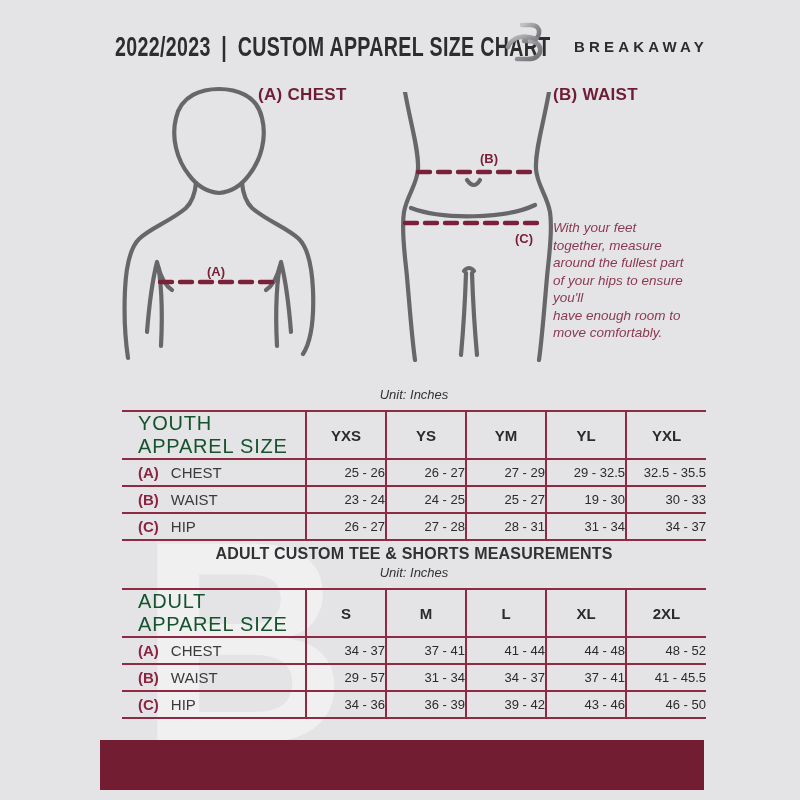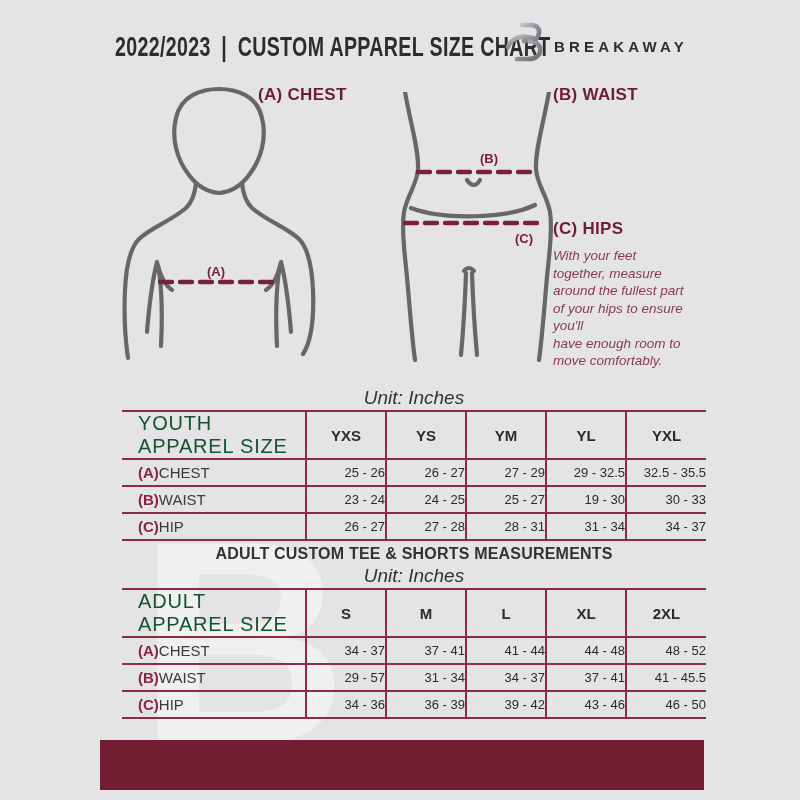--- a/index.html
+++ b/index.html
@@ -9,57 +9,57 @@
 
   
   .watermark { position:absolute; left:138px; top:497px; font-size:290px; font-weight:700;
                line-height:1; color:rgba(255,255,255,0.45); z-index:0; }
 
   
   .header-title { position:absolute; left:115px; top:31px; display:flex; gap:15px;
                   font-size:28px; font-weight:700; color:#2e2c2d; white-space:nowrap;
                   transform:scaleX(0.70); transform-origin:left center; letter-spacing:0.5px; }
   .logo { position:absolute; left:505px; top:21px; width:40px; height:42px; }
-  .brand { position:absolute; left:554px; top:38px; font-size:15px; font-weight:700;
+  .brand { position:absolute; left:574px; top:38px; font-size:15px; font-weight:700;
            letter-spacing:4.2px; color:#2e2c2d; white-space:nowrap; }
 
   
   .fig { position:absolute; }
   .fig path, .fig line { fill:none; stroke-linecap:round; stroke-linejoin:round; }
   .body-line { stroke:#67676a; stroke-width:4.2px; }
   .measure-line { stroke:#7a2038; stroke-width:4.4px; stroke-dasharray:12 8; }
   .marker { font-family:"Liberation Sans", sans-serif; font-size:13px; font-weight:700; fill:#7a2038; }
 
   
   .instr { position:absolute; z-index:1; }
   .instr h3 { font-size:17px; font-weight:700; color:#6f1d34; letter-spacing:0.3px; margin-bottom:8px; }
   .instr p { font-style:italic; font-size:13.5px; line-height:1.3; color:#8a3950; white-space:pre-line; }
 
   
   .sec-title { position:absolute; left:122px; width:584px; text-align:center;
                font-size:16px; font-weight:700; color:#323234; letter-spacing:0.2px; }
   .sec-unit  { position:absolute; left:122px; width:584px; text-align:center;
-               font-style:italic; font-size:19px; color:#323234; }
+               font-style:italic; font-size:13px; color:#323234; }
 
   
   .size-table { position:absolute; left:122px; width:584px; border-collapse:collapse;
                 table-layout:fixed; border-bottom:2px solid #8d2a44; z-index:1; }
   .size-table col.col-label { width:184px; }
   .size-table tr { border-top:2px solid #8d2a44; }
   .size-table th, .size-table td { border-left:2px solid #8d2a44; }
   .size-table th:first-child, .size-table td:first-child { border-left:none; }
   .size-table thead tr { height:35px; }
   .size-table tbody tr { height:27px; }
   .size-table th.label-h { text-align:left; padding-left:16px; font-weight:400;
                            font-size:20px; color:#14532d; letter-spacing:0.8px; }
   .size-table th.size-h { font-size:15px; font-weight:700; color:#2b2b2d; }
   .size-table td { text-align:right; font-size:13px; color:#2b2b2d; }
   .size-table td.label-c { text-align:left; padding-left:16px; font-size:15px; }
   .size-table td.label-c .pfx { font-weight:700; color:#8c2340; }
-  .size-table td.label-c .lbl { color:#3b3b3d; margin-left:0; }
+  .size-table td.label-c .lbl { color:#3b3b3d; margin-left:12px; }
 
   .footer-bar { position:absolute; left:100px; top:740px; width:604px; height:50px; background:#731d32; }
 </style>
 </head>
 <body>
 
 <div class="page">
 
   <div class="watermark">B</div>
 
@@ -114,21 +114,20 @@
     <text class="marker" x="101" y="71" text-anchor="middle">(B)</text>
     <line class="measure-line" x1="17" y1="131" x2="157" y2="131"></line>
     <text class="marker" x="136" y="151" text-anchor="middle">(C)</text>
   </svg>
 
   <div class="instr" style="left:553px; top:85px; width:150px;">
     <h3>(B) WAIST</h3>
   </div>
 
   <div class="instr" style="left:553px; top:219px; width:155px;">
-    <h3>(C) HIPS</h3>
     <p>With your feet
 together, measure
 around the fullest part
 of your hips to ensure
 you'll
 have enough room to
 move comfortably.</p>
   </div>
 
   <div class="sec-unit" style="top:387px;">Unit: Inches</div>

